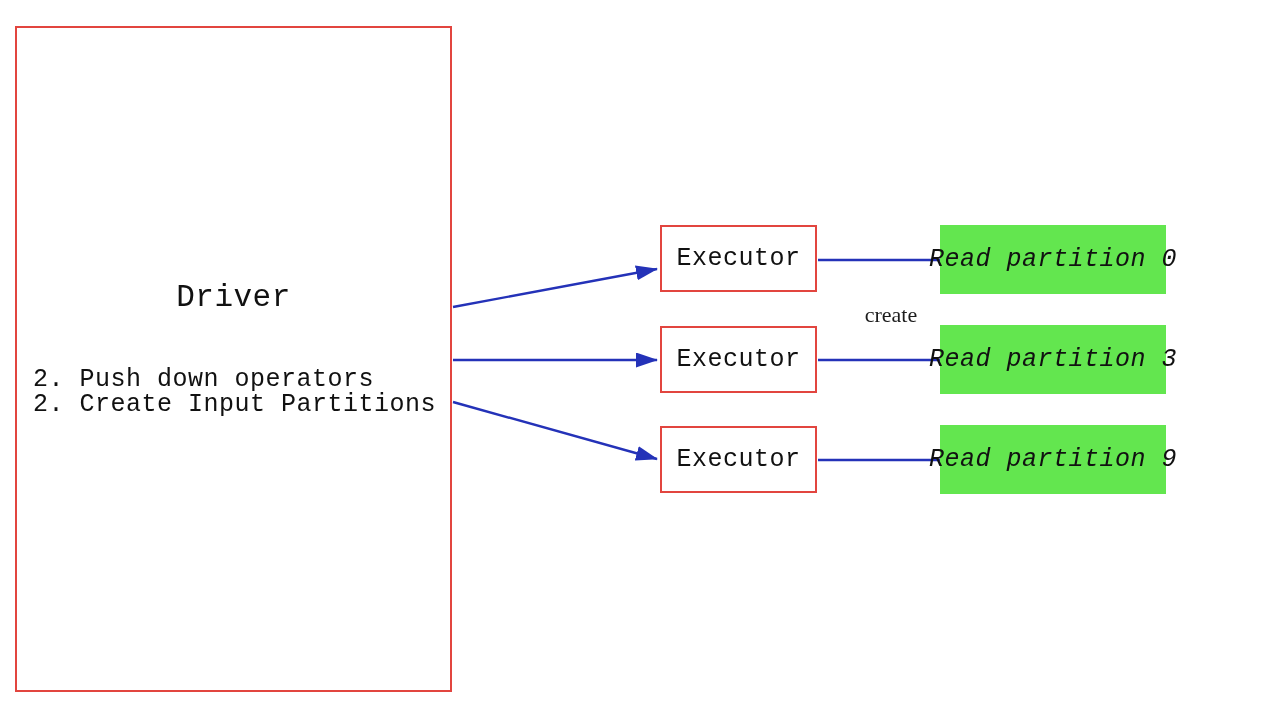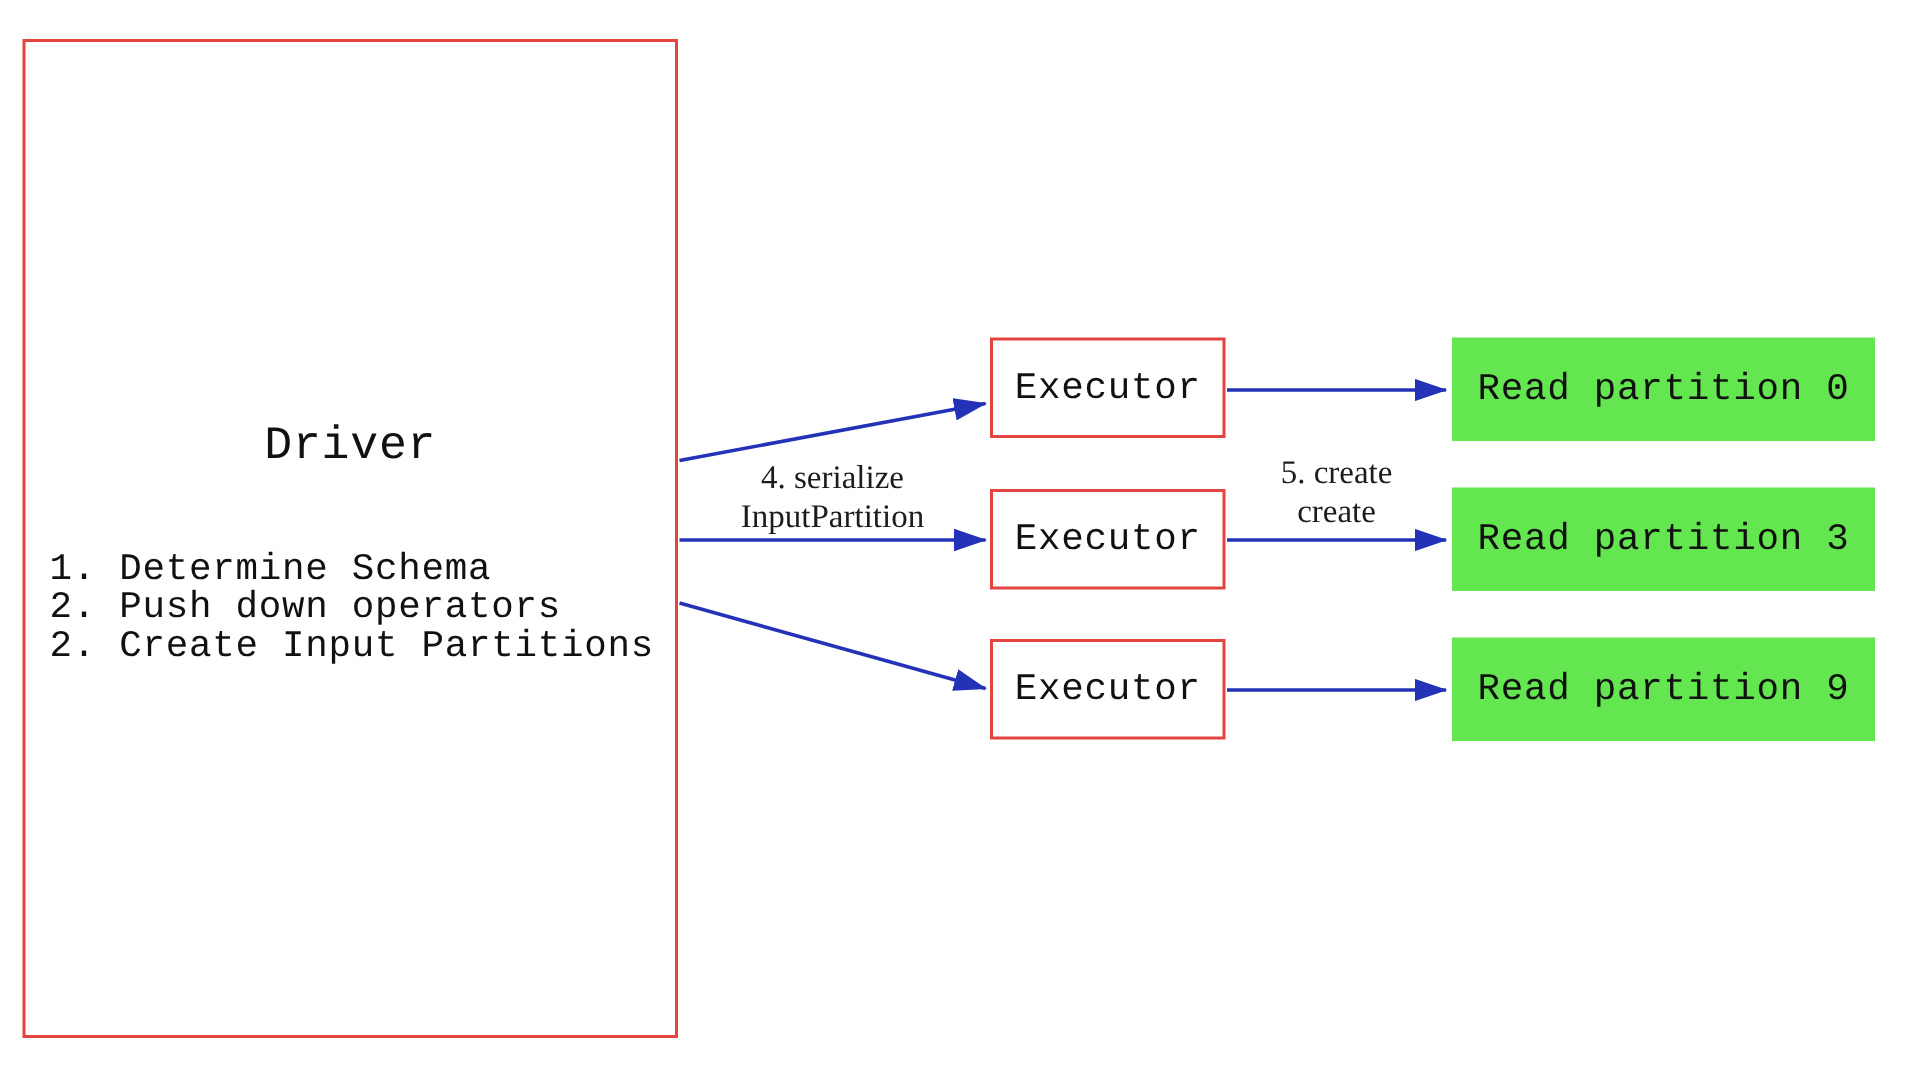--- a/index.html
+++ b/index.html
@@ -48,22 +48,23 @@
   }
   .executor{
     left:660px;width:157px;height:67px;
     border:2px solid var(--red);
     background:#ffffff;
   }
   .executor-0{top:225px;}
   .executor-1{top:326px;}
   .executor-2{top:426px;}
   .partition{
-    left:968px;width:282px;height:69px;
+    left:940px;width:226px;height:69px;
     background:var(--green);
+    font-style:italic;
   }
   .partition-0{top:225px;}
   .partition-1{top:325px;}
   .partition-2{top:425px;}
 
   .edge-label{
     position:absolute;
     font-family:"Liberation Serif","DejaVu Serif",serif;
     font-size:22px;line-height:26px;
     text-align:center;color:#1c1c1c;
@@ -87,21 +88,20 @@
     <line class="arrow" x1="453" y1="360" x2="657" y2="360" marker-end="url(#ah)"></line>
     <line class="arrow" x1="453" y1="402" x2="657" y2="459" marker-end="url(#ah)"></line>
     <line class="arrow" x1="818" y1="260" x2="964" y2="260" marker-end="url(#ah)"></line>
     <line class="arrow" x1="818" y1="360" x2="964" y2="360" marker-end="url(#ah)"></line>
     <line class="arrow" x1="818" y1="460" x2="964" y2="460" marker-end="url(#ah)"></line>
   </svg>
 
   <div class="driver-box">
     <div class="driver-title">Driver</div>
     <div class="driver-steps">
-      <div>1. Determine Schema</div>
       <div>2. Push down operators</div>
       <div>2. Create Input Partitions</div>
     </div>
   </div>
 
   <div class="node executor executor-0">
     <span>Executor</span>
   </div>
   <div class="node executor executor-1">
     <span>Executor</span>
@@ -113,22 +113,17 @@
   <div class="node partition partition-0">
     <span>Read partition 0</span>
   </div>
   <div class="node partition partition-1">
     <span>Read partition 3</span>
   </div>
   <div class="node partition partition-2">
     <span>Read partition 9</span>
   </div>
 
-  <div class="edge-label edge-label-serialize">
-    <div>4. serialize</div>
-    <div>InputPartition</div>
-  </div>
   <div class="edge-label edge-label-reader">
-    <div>5. create</div>
     <div>create</div>
   </div>
 
 </div>
 
 </body></html>

